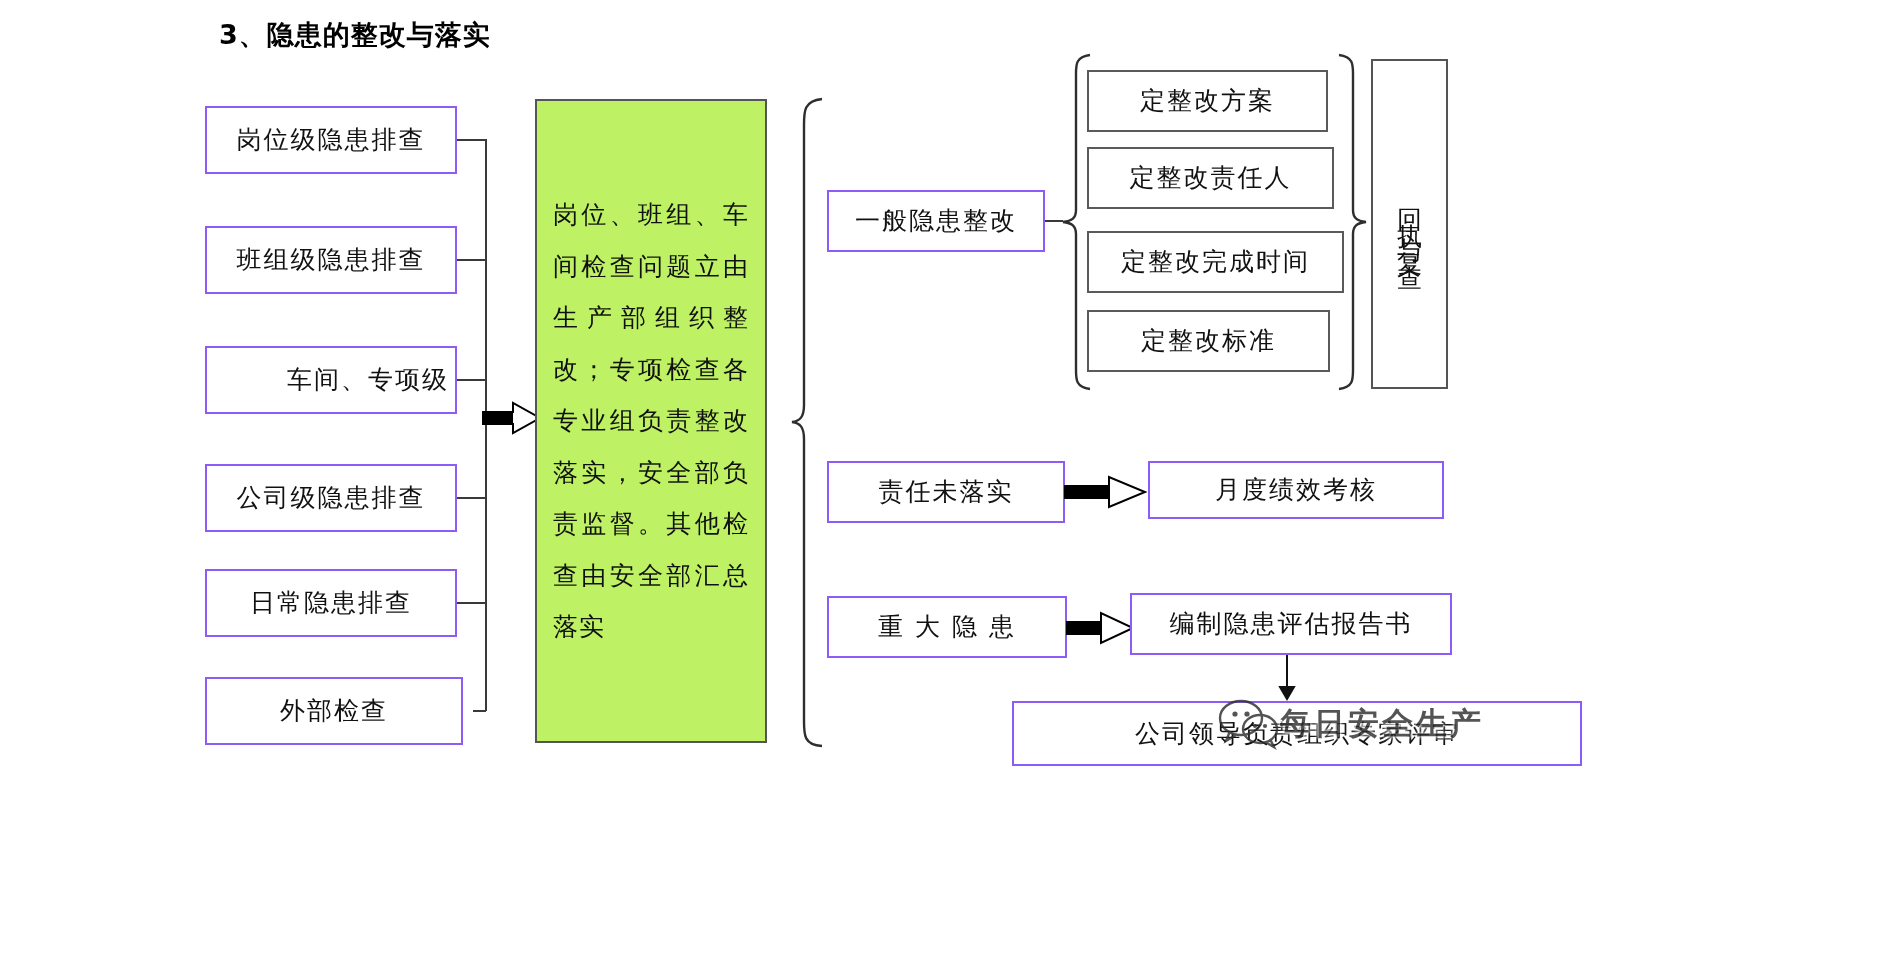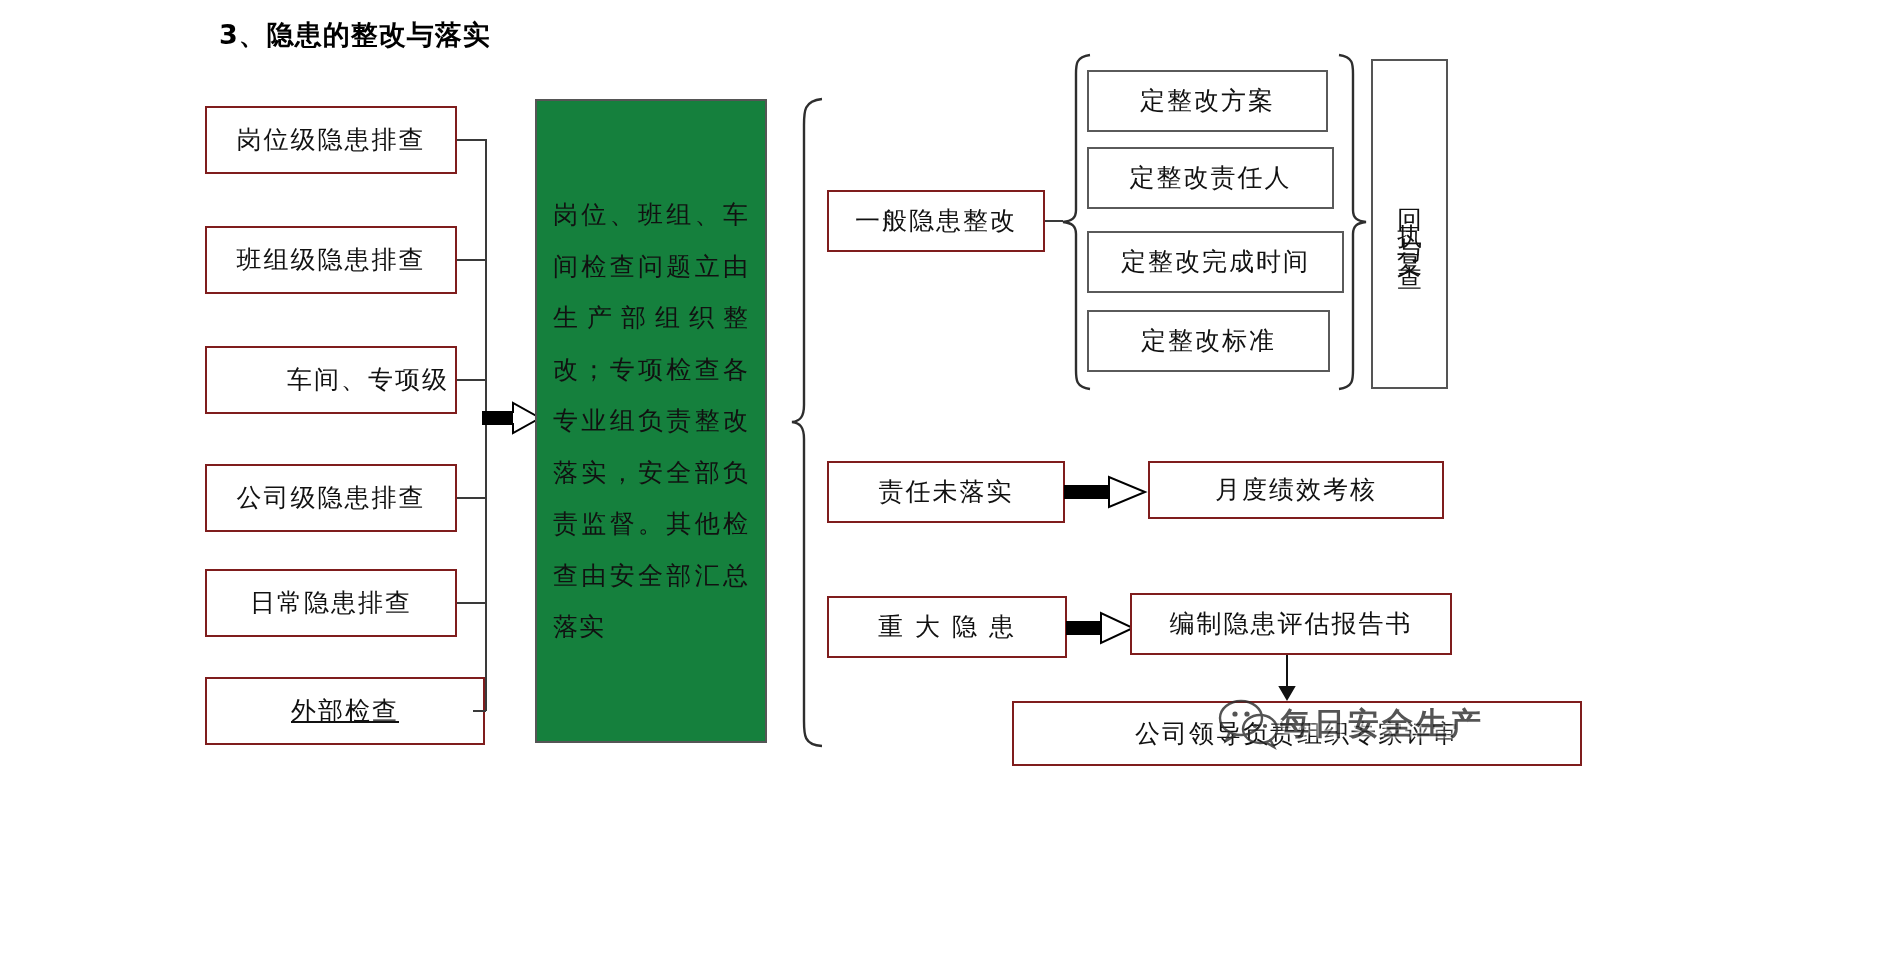--- a/index.html
+++ b/index.html
@@ -19,40 +19,40 @@
     font-size:27px;
     color:#000;
     letter-spacing:1px;
     white-space:nowrap;
   }
 
   
   .node{
     position:absolute;
     box-sizing:border-box;
-    border:2px solid #7f1d1d;
+    border:2px solid #8b5cf6;
     background:#fff;
     display:flex;
     align-items:center;
     justify-content:center;
     text-align:center;
     color:#111;
     font-size:25px;
     letter-spacing:2px;
     line-height:1.35;
     padding:2px 6px;
   }
   .node.thin{border-width:2px;border-color:#5a5a5a;}
 
   
   .bignode{
     position:absolute;
     box-sizing:border-box;
     border:2px solid #555;
-    background:#15803d;
+    background:#bef264;
     display:flex;
     align-items:center;
     justify-content:center;
     padding:14px 16px;
   }
   .bignode .txt{
     font-size:25px;
     line-height:2.06;
     letter-spacing:1px;
     text-align:justify;
@@ -123,21 +123,21 @@
   </div>
   <div class="node" style="left:205px;top:346px;width:252px;height:68px;justify-content:flex-end;">
     <span>车间、专项级</span>
   </div>
   <div class="node" style="left:205px;top:464px;width:252px;height:68px;">
     <span>公司级隐患排查</span>
   </div>
   <div class="node" style="left:205px;top:569px;width:252px;height:68px;">
     <span>日常隐患排查</span>
   </div>
-  <div class="node" style="left:205px;top:677px;width:280px;height:68px;text-decoration:underline;">
+  <div class="node" style="left:205px;top:677px;width:258px;height:68px;">
     <span>外部检查</span>
   </div>
 
   <div class="line h" style="left:457px;top:139px;width:29px;"></div>
   <div class="line h" style="left:457px;top:259px;width:29px;"></div>
   <div class="line h" style="left:457px;top:379px;width:29px;"></div>
   <div class="line h" style="left:457px;top:497px;width:29px;"></div>
   <div class="line h" style="left:457px;top:602px;width:29px;"></div>
   <div class="line h" style="left:473px;top:710px;width:13px;"></div>
   <div class="line v" style="left:485px;top:139px;height:572px;"></div>

